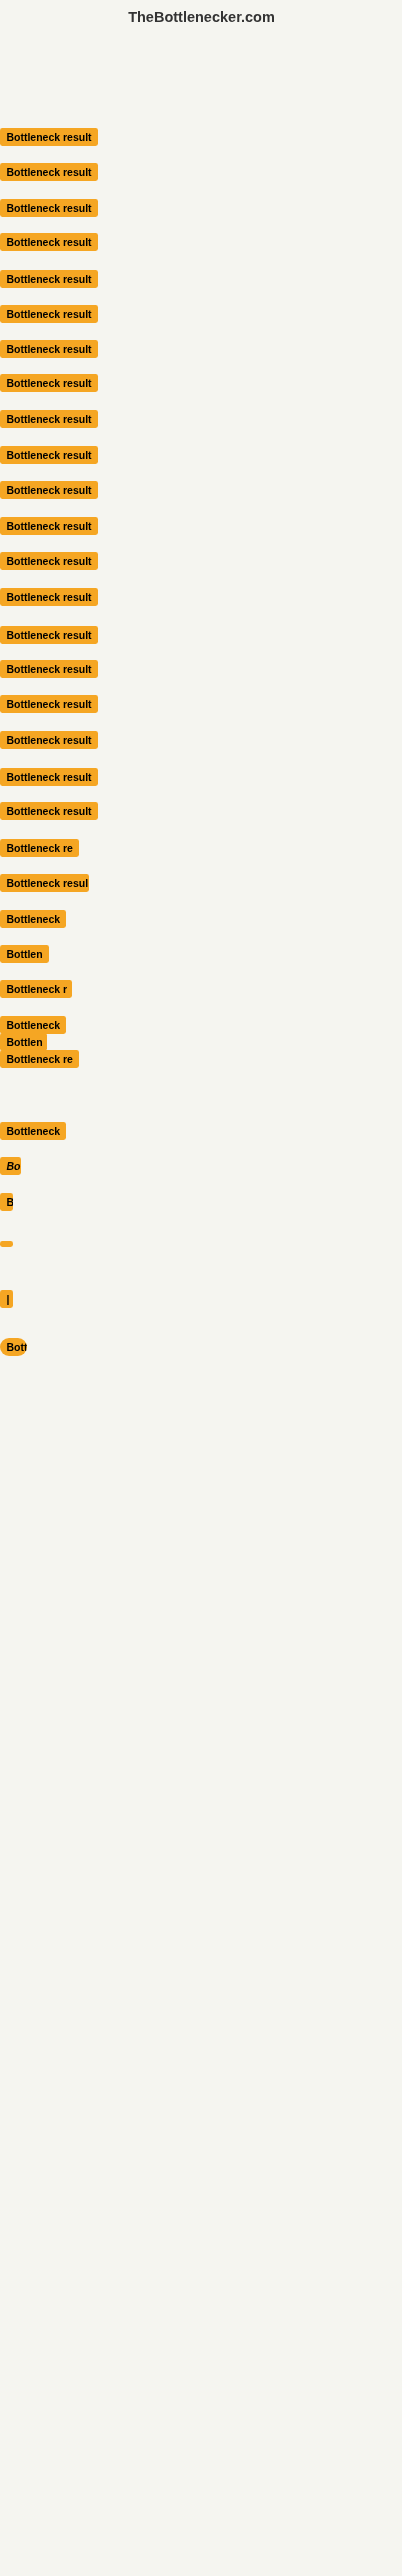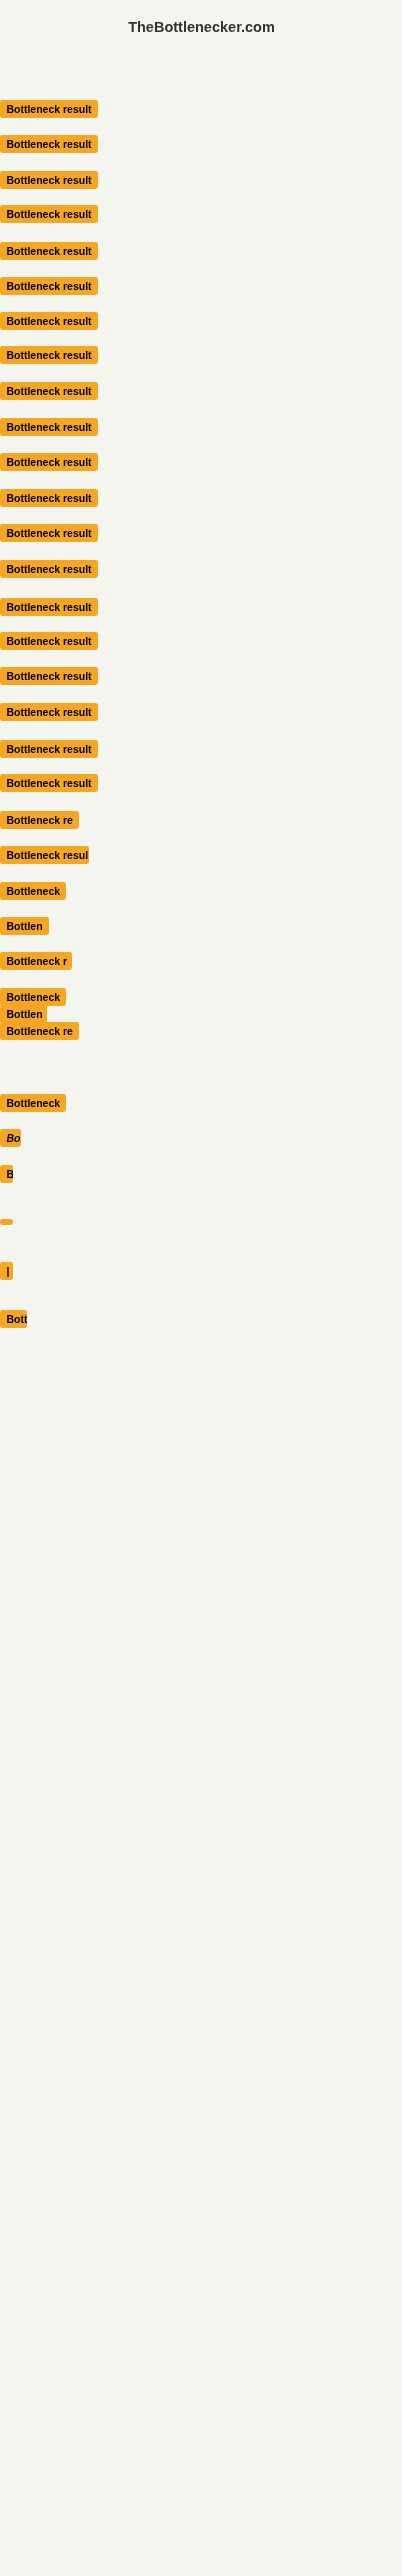--- a/index.html
+++ b/index.html
@@ -14,21 +14,21 @@
       background-color: #f5f5f0;
       font-family: Arial, sans-serif;
       position: relative;
     }
 
     .site-title {
       text-align: center;
       font-size: 14.5px;
       font-weight: bold;
       color: #333;
-      padding: 19px 0;
+      padding: 9px 0;
       background-color: #f5f5f0;
     }
 
     .bottleneck-container {
       position: relative;
       width: 403px;
     }
 
     .bottleneck-item {
       position: absolute;
@@ -38,20 +38,21 @@
     .bottleneck-badge {
       background-color: #f5a623;
       color: #000;
       font-size: 10.5px;
       font-weight: 600;
       padding: 3.2px 6.4px;
       border-radius: 2.4px;
       display: inline-block;
       white-space: nowrap;
       overflow: hidden;
+      margin-top: 48px;
     }
   </style>
 </head>
 <body>
 
 <div class="site-title">
   <span>TheBottlenecker.com</span>
 </div>
 
 <div class="bottleneck-container" id="items-container" style="height:2576px; position:relative;">
@@ -81,15 +82,15 @@
     <div class="bottleneck-item" style="top: 863px;"><span class="bottleneck-badge" style="max-width: 53px;">Bottlen</span></div>
     <div class="bottleneck-item" style="top: 898px;"><span class="bottleneck-badge" style="max-width: 72px;">Bottleneck r</span></div>
     <div class="bottleneck-item" style="top: 934px;"><span class="bottleneck-badge" style="max-width: 66px;">Bottleneck</span></div>
     <div class="bottleneck-item" style="top: 968px;"><span class="bottleneck-badge" style="max-width: 81px;">Bottleneck re</span></div>
     <div class="bottleneck-item" style="top: 951px;"><span class="bottleneck-badge" style="max-width: 47px;">Bottlen</span></div>
     <div class="bottleneck-item" style="top: 1040px;"><span class="bottleneck-badge" style="max-width: 66px;">Bottleneck</span></div>
     <div class="bottleneck-item" style="top: 1075px; font-style: italic;"><span class="bottleneck-badge" style="max-width: 21px;">Bo</span></div>
     <div class="bottleneck-item" style="top: 1111px;"><span class="bottleneck-badge" style="max-width: 13px;">B</span></div>
     <div class="bottleneck-item" style="top: 1159px;"><span class="bottleneck-badge" style="max-width: 8px;"></span></div>
     <div class="bottleneck-item" style="top: 1208px;"><span class="bottleneck-badge" style="max-width: 6.4px;">|</span></div>
-    <div class="bottleneck-item" style="top: 1256px;"><span class="bottleneck-badge" style="max-width: 27px;">Bott</span></div>
+    <div class="bottleneck-item" style="top: 1256px;"><span class="bottleneck-badge" style="max-width: 27px; border-radius: 9px;">Bott</span></div>
   </div>
 
 
 </body></html>

